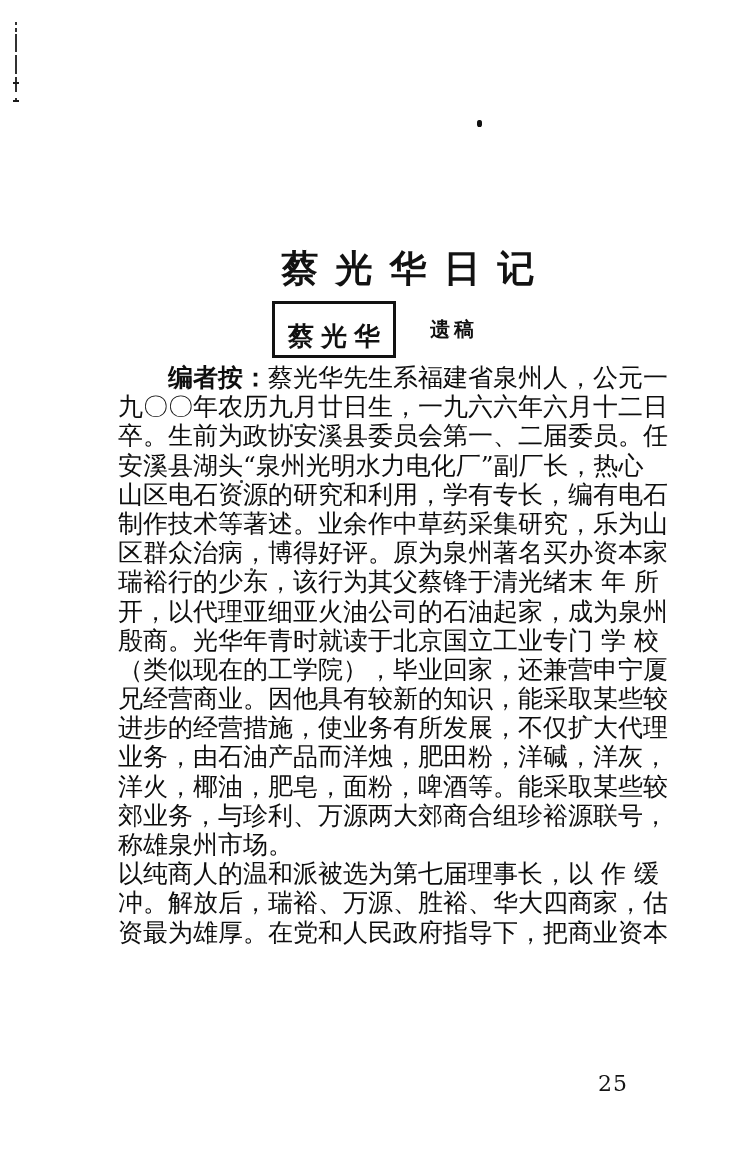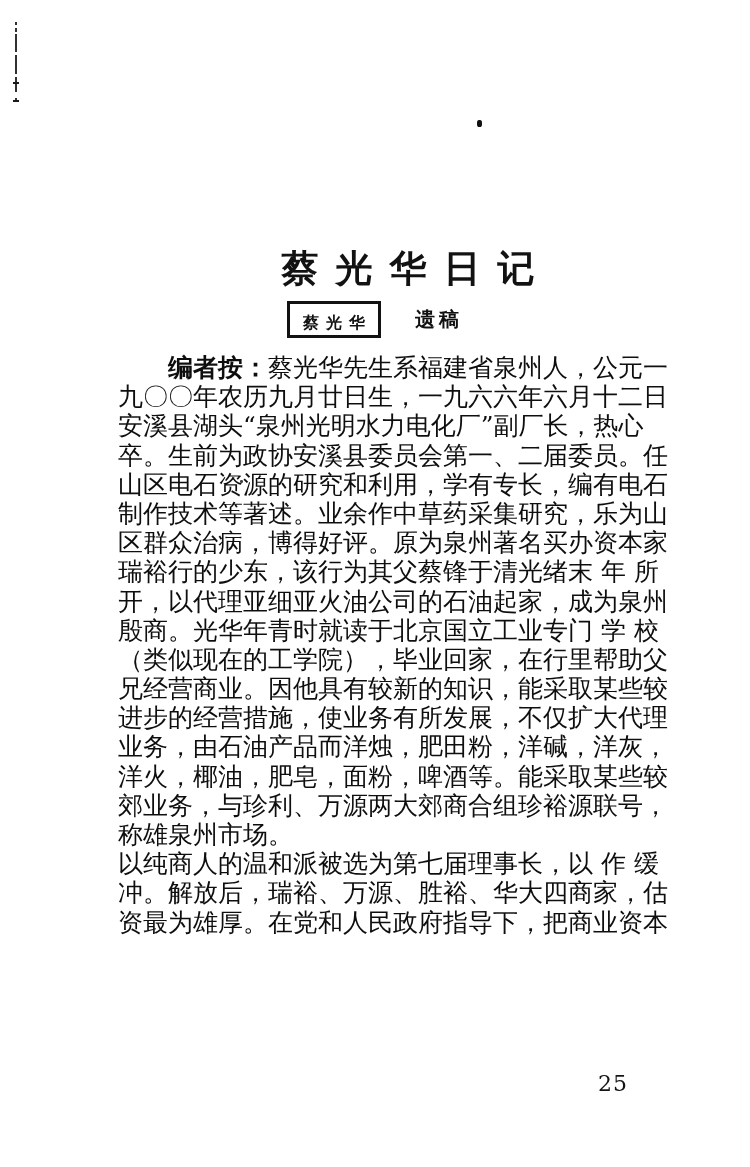--- a/index.html
+++ b/index.html
@@ -86,42 +86,42 @@
     left: 0;
     top: 301px;
     width: 750px;
     display: flex;
     justify-content: center;
     align-items: center;
     gap: 30px;
   }
   .author-box {
     border: 3px solid #121212;
-    padding: 9px 6px 2px 6px;
-    font-size: 16px;
+    padding: 16px 6px 2px 6px;
+    font-size: 26px;
     font-weight: bold;
     letter-spacing: 7px;
     text-indent: 7px;
     color: #111;
     line-height: 1.25;
     background: #fff;
   }
   .byline-kind {
     font-size: 20px;
     font-weight: bold;
     letter-spacing: 4px;
     text-indent: 4px;
     color: #111;
   }
 
   
   .body-col {
     position: absolute;
     left: 118px;
-    top: 353px;
+    top: 363px;
     width: 516px;
   }
   .para {
     margin: 0;
     color: #0e0e0e;
   }
   .ln {
     display: block;
     height: 29.2px;
     line-height: 29.2px;
@@ -169,35 +169,35 @@
   <div class="byline">
     <span class="author-box">蔡光华</span>
     <span class="byline-kind">遗稿</span>
   </div>
 
   <div class="body-col">
 
     <div class="para">
       <span class="ln indent t-tight"><span class="bold">编者按：</span><span>蔡光华先生系福建省泉州人，公元一</span></span>
       <span class="ln t-tight">九〇〇年农历九月廿日生，一九六六年六月十二日</span>
+      <span class="ln t-tight">卒。生前为政协安溪县委员会第一、二届委员。任</span>
       <span class="ln t-tight">安溪县湖头“泉州光明水力电化厂”副厂长，热心</span>
-      <span class="ln t-tight">卒。生前为政协安溪县委员会第一、二届委员。任</span>
       <span class="ln t-tight">山区电石资源的研究和利用，学有专长，编有电石</span>
       <span class="ln t-tight">制作技术等著述。业余作中草药采集研究，乐为山</span>
       <span class="ln t-tight">区群众治病，博得好评。原为泉州著名买办资本家</span>
       <span class="ln justify">
           <span>瑞裕行的少东，该行为其父蔡锋于清光绪</span>
           <span>末 年 所</span>
         </span>
       <span class="ln t-tight">开，以代理亚细亚火油公司的石油起家，成为泉州</span>
       <span class="ln justify">
           <span>殷商。光华年青时就读于北京国立工业专</span>
           <span>门 学 校</span>
         </span>
-      <span class="ln t-tight">（类似现在的工学院），毕业回家，在行里帮助父</span>
+      <span class="ln t-tight">（类似现在的工学院），毕业回家，还兼营申宁厦</span>
       <span class="ln t-tight">兄经营商业。因他具有较新的知识，能采取某些较</span>
       <span class="ln t-tight">进步的经营措施，使业务有所发展，不仅扩大代理</span>
       <span class="ln t-tight">业务，由石油产品而洋烛，肥田粉，洋碱，洋灰，</span>
       <span class="ln t-tight">洋火，椰油，肥皂，面粉，啤酒等。能采取某些较</span>
       <span class="ln t-tight">郊业务，与珍利、万源两大郊商合组珍裕源联号，</span>
       <span class="ln t-tight">称雄泉州市场。</span>
     </div>
 
     <div class="para">
       <span class="ln justify">

